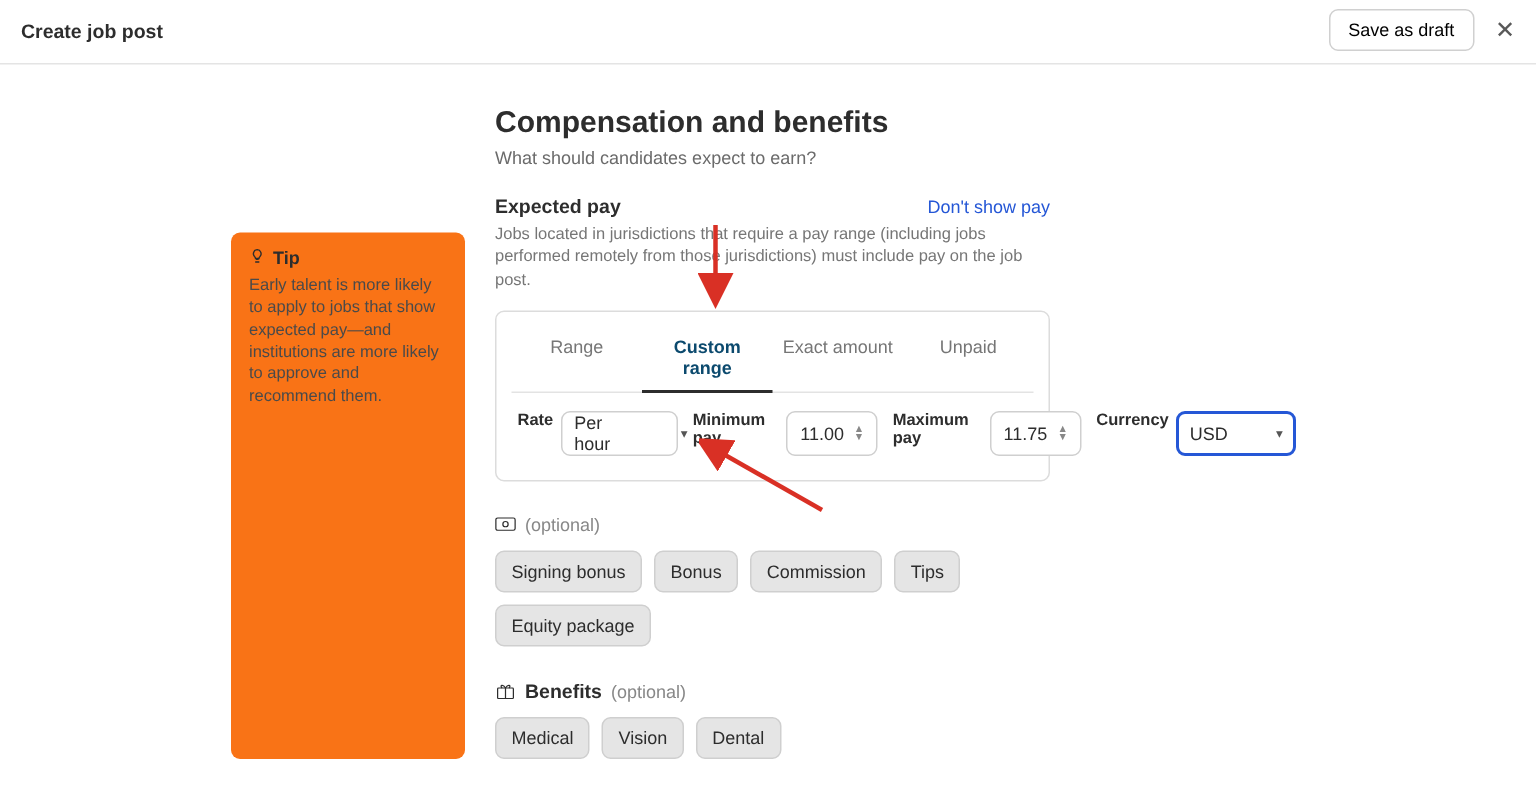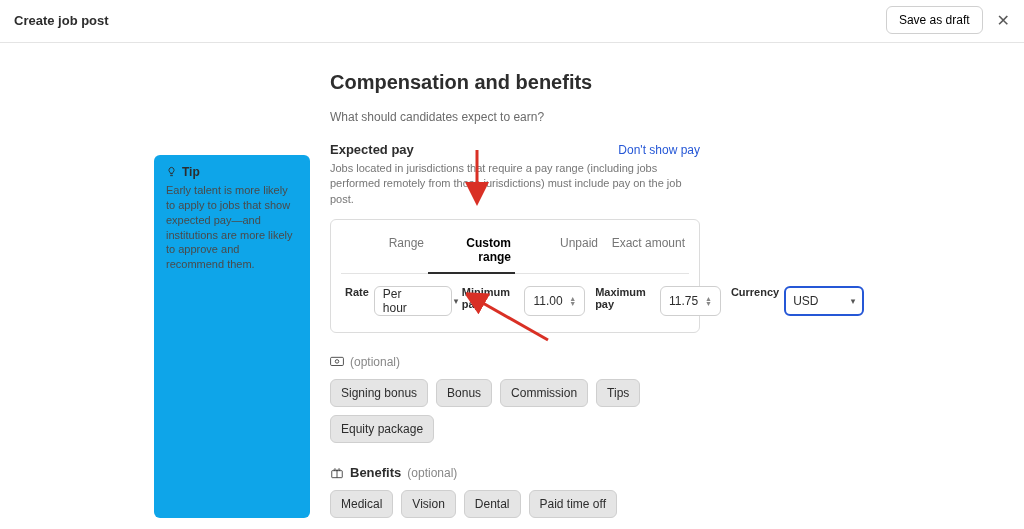--- a/index.html
+++ b/index.html
@@ -37,57 +37,57 @@
   }
   .tip-col {
     width: 330px;
     display: flex;
     justify-content: flex-end;
     padding-right: 20px;
     padding-top: 84px;
   }
   .tip-card {
     width: 156px;
-    background: #0ea5e9;
+    background: #f97316;
     border-radius: 6px;
     padding: 10px 12px 12px 12px;
   }
   .tip-head { display: flex; align-items: center; gap: 5px; font-size: 12px; font-weight: 600; margin-bottom: 4px; }
   .tip-icon { font-size: 11px; }
   .tip-body { font-size: 11px; line-height: 1.35; color: #4a4a4a; }
 
   .main-col { width: 370px; }
-  .page-h1 { font-size: 20px; font-weight: 700; margin-bottom: 16px; }
+  .page-h1 { font-size: 20px; font-weight: 700; margin-bottom: 4px; }
   .page-sub { font-size: 12px; color: #6b6b6b; margin-bottom: 18px; }
 
   .sec-row { display: flex; justify-content: space-between; align-items: baseline; }
   .sec-title { font-size: 13px; font-weight: 700; }
   .link-dont { font-size: 12px; color: #2557d6; cursor: pointer; }
   .sec-help { font-size: 11px; color: #767676; line-height: 1.4; margin-top: 4px; margin-bottom: 12px; }
 
   .pay-card {
     border: 1px solid #dcdcdc;
     border-radius: 6px;
     padding: 12px 14px 16px 14px;
   }
   .tabs {
     display: flex;
     border-bottom: 1px solid #e3e3e3;
     margin: -4px -4px 12px -4px;
   }
   .tab {
     flex: 1;
-    text-align: right;
+    text-align: center;
     font-size: 12px;
     color: #767676;
     padding: 8px 4px;
     cursor: pointer;
   }
   .tab.active {
-    color: #000000;
+    color: #0c4a6e;
     font-weight: 600;
     border-bottom: 2px solid #2d2d2d;
     margin-bottom: -1px;
   }
   .field-row { display: flex; gap: 10px; }
   .field { display: flex; flex-direction: row; gap: 5px; }
   .field-label { font-size: 11px; font-weight: 600; }
   .select, .num-input {
     border: 1px solid #cfcfcf;
     border-radius: 6px;
@@ -162,22 +162,22 @@
     <div class="sec-row">
       <div class="sec-title">Expected pay</div>
       <a class="link-dont">Don't show pay</a>
     </div>
     <div class="sec-help">Jobs located in jurisdictions that require a pay range (including jobs performed remotely from those jurisdictions) must include pay on the job post.</div>
 
     <div class="pay-card">
       <div class="tabs">
         <div class="tab">Range</div>
         <div class="tab active">Custom range</div>
+        <div class="tab">Exact amount</div>
         <div class="tab">Unpaid</div>
-        <div class="tab">Exact amount</div>
       </div>
       <div class="field-row">
         <div class="field">
           <div class="field-label">Rate</div>
           <div class="select w-rate">
             <span>Per hour</span>
             <span class="chev">▾</span>
           </div>
         </div>
         <div class="field">
@@ -235,21 +235,20 @@
             <path d="M12 6 C 9 1, 5 3, 8 6 M12 6 C 15 1, 19 3, 16 6"></path>
           </svg>
       </span>
       <span class="sec-label2">Benefits</span>
       <span class="optional">(optional)</span>
     </div>
     <div class="chips" id="benefits-chips">
         <div class="chip">Medical</div>
         <div class="chip">Vision</div>
         <div class="chip">Dental</div>
-        <div class="chip">Paid time off</div>
       </div>
   </div>
 </div>
 
 <svg class="arrow" style="left:462px; top:146px;" width="30" height="60">
   <defs>
       <marker id="ah1" markerWidth="8" markerHeight="8" refX="4" refY="4" orient="auto">
         <path d="M0,0 L8,4 L0,8 Z" fill="#d93025"></path>
       </marker>
     </defs>

